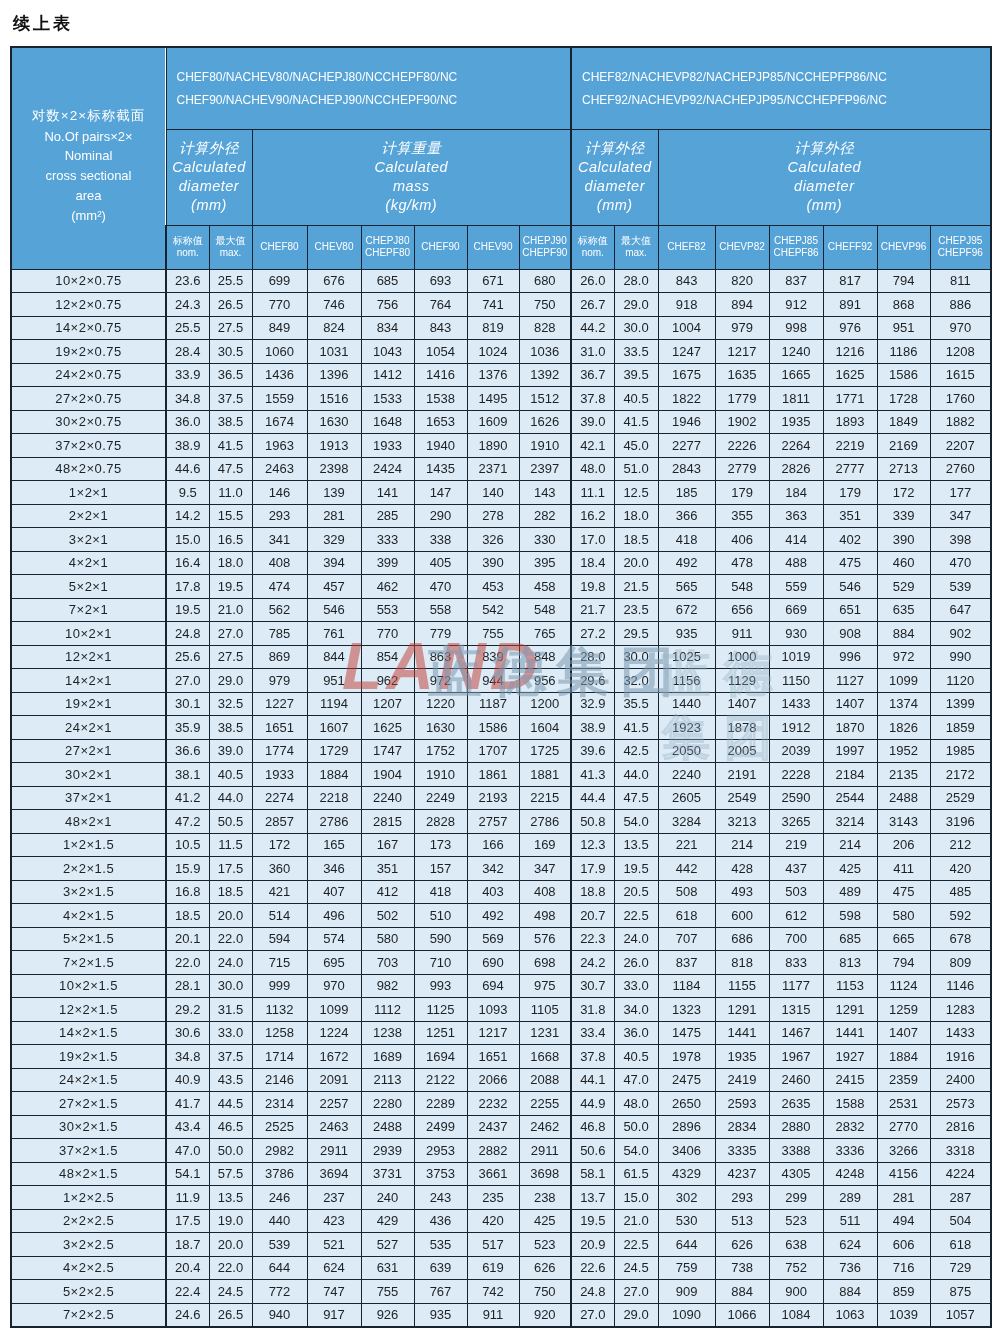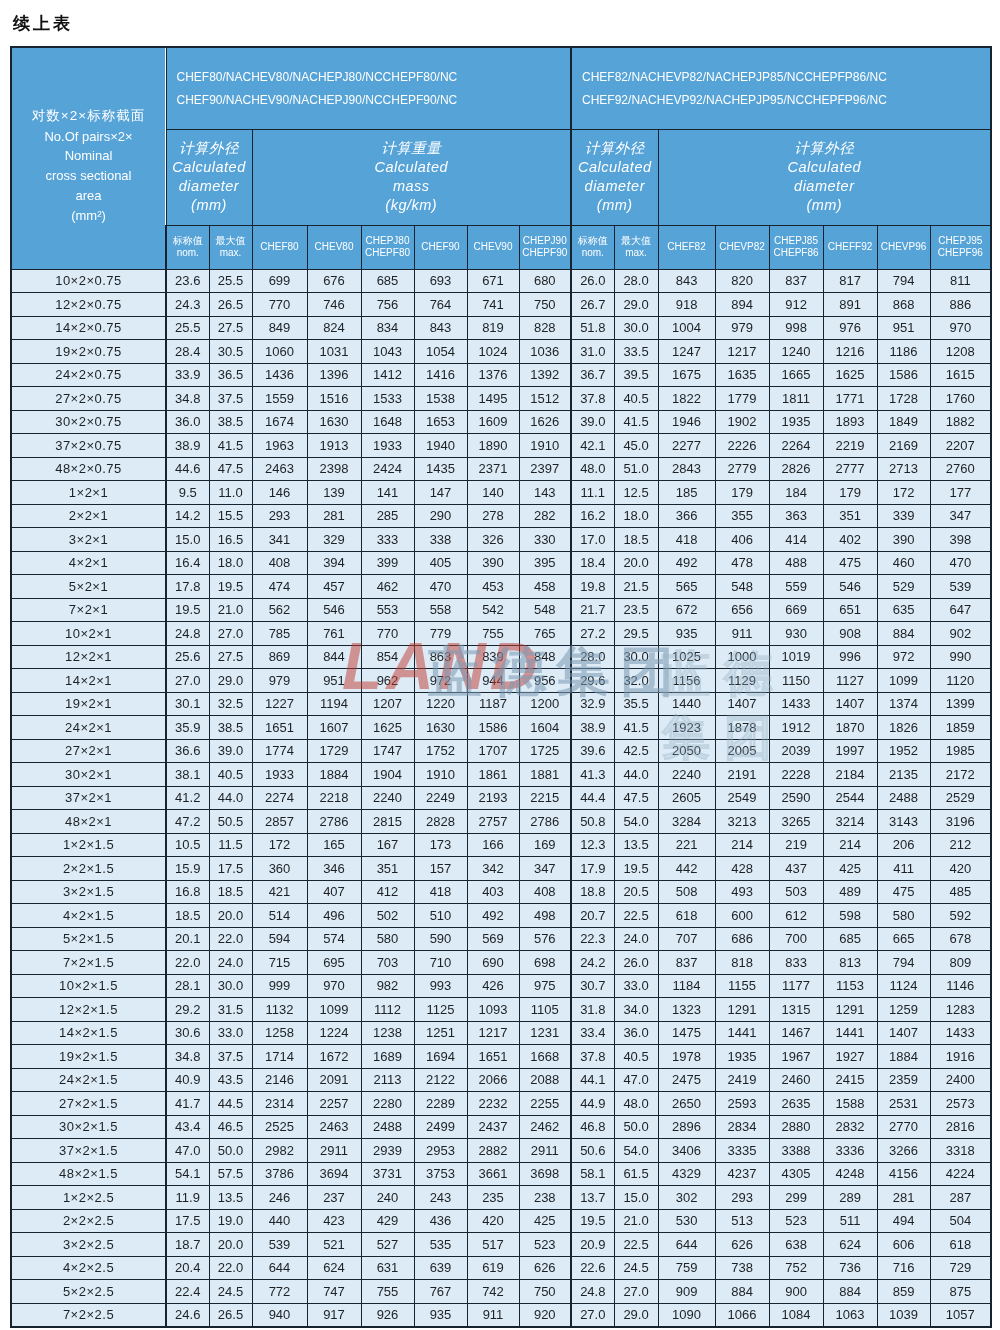--- a/index.html
+++ b/index.html
@@ -238,21 +238,21 @@
       <tr>
     <td class="rowlabel">14×2×0.75</td>
   <td>25.5</td>
         <td>27.5</td>
         <td>849</td>
         <td>824</td>
         <td>834</td>
         <td>843</td>
         <td>819</td>
         <td>828</td>
-        <td>51.8</td>
+        <td>44.2</td>
         <td>30.0</td>
         <td>1004</td>
         <td>979</td>
         <td>998</td>
         <td>976</td>
         <td>951</td>
         <td>970</td>
       </tr>
       <tr>
     <td class="rowlabel">19×2×0.75</td>
@@ -768,21 +768,21 @@
         <td>809</td>
       </tr>
       <tr>
     <td class="rowlabel">10×2×1.5</td>
   <td>28.1</td>
         <td>30.0</td>
         <td>999</td>
         <td>970</td>
         <td>982</td>
         <td>993</td>
-        <td>426</td>
+        <td>694</td>
         <td>975</td>
         <td>30.7</td>
         <td>33.0</td>
         <td>1184</td>
         <td>1155</td>
         <td>1177</td>
         <td>1153</td>
         <td>1124</td>
         <td>1146</td>
       </tr>

